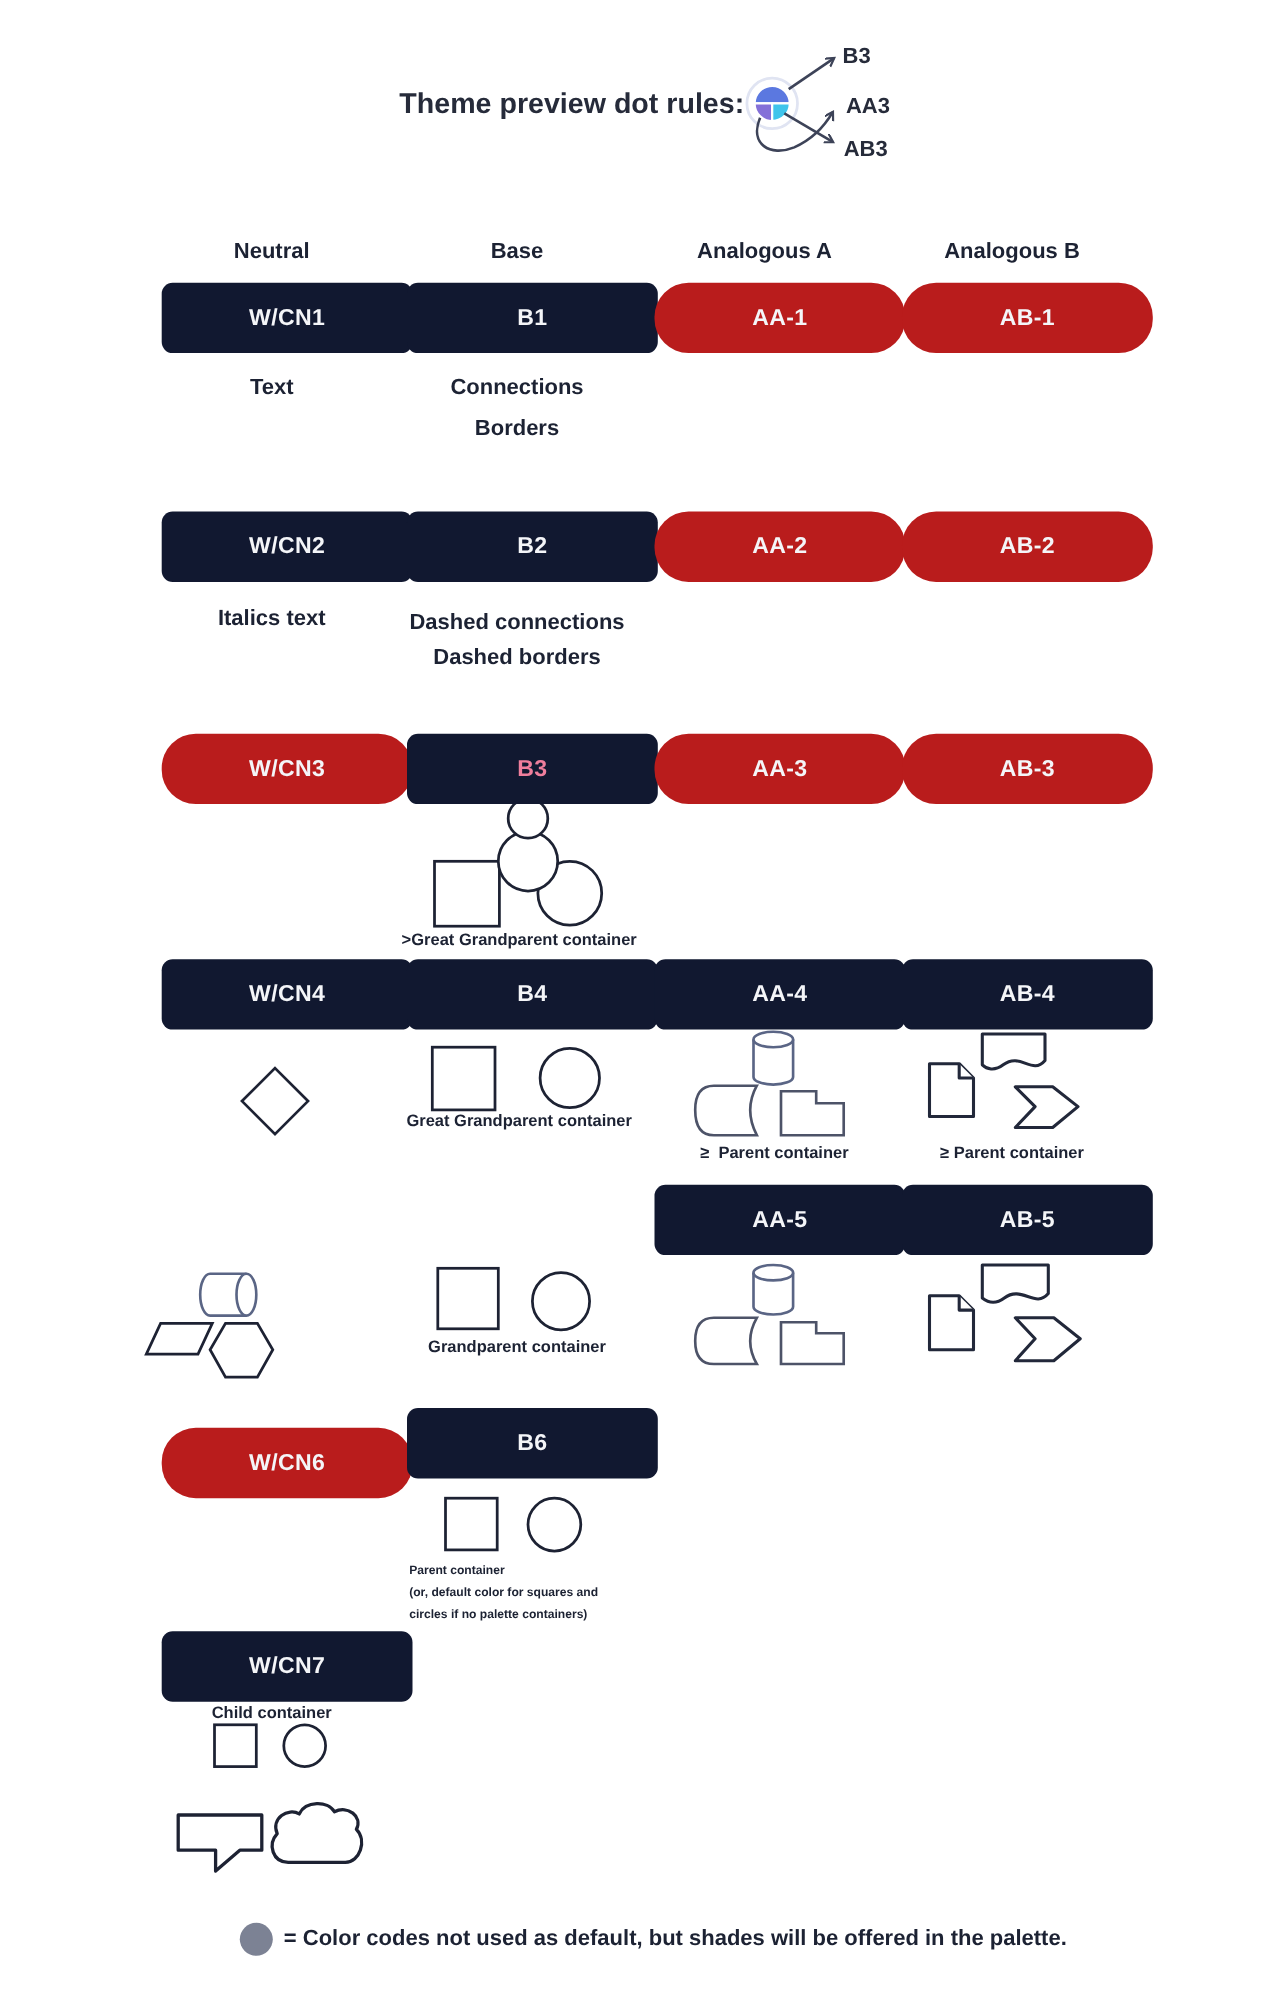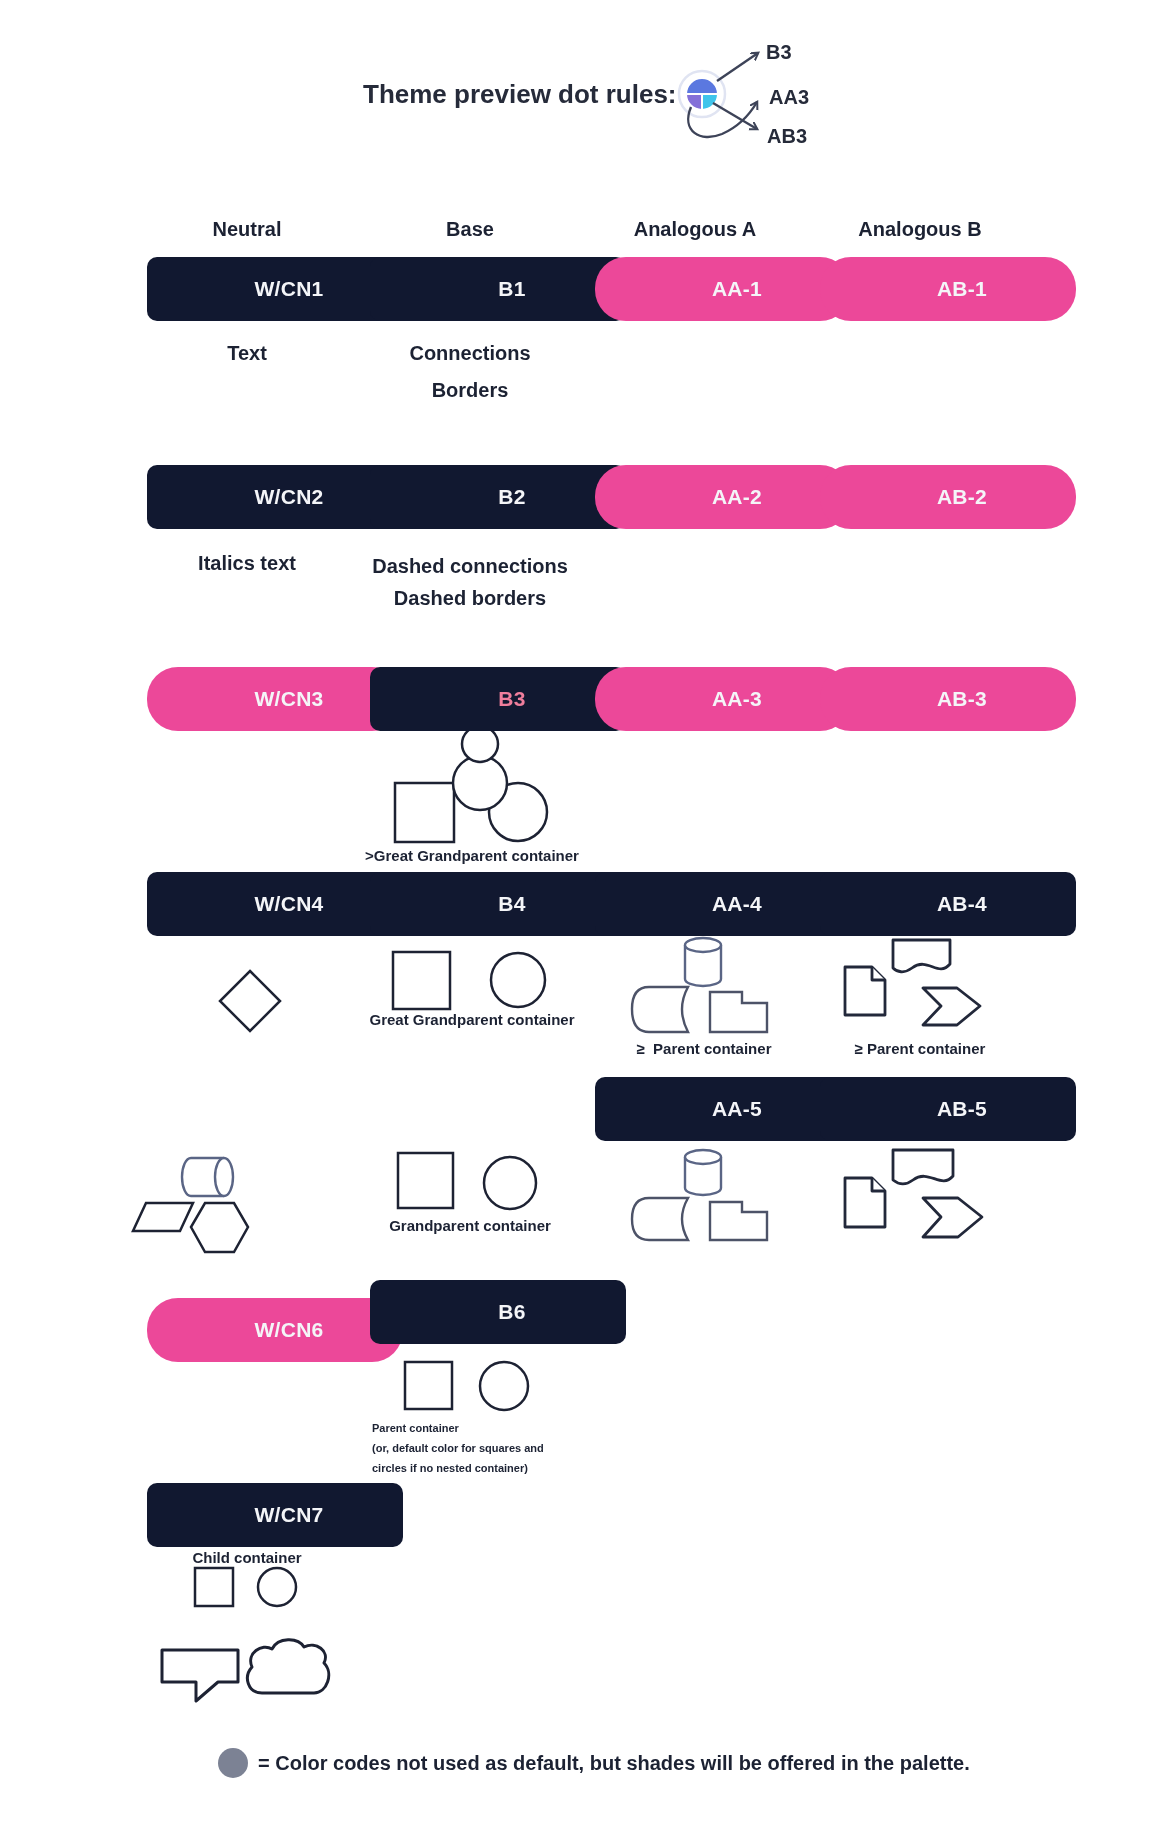--- a/index.html
+++ b/index.html
@@ -4,24 +4,24 @@
 <style>
   html,body{margin:0;padding:0;background:#ffffff;}
   .canvas{
     position:relative;width:1164px;height:1822px;background:#ffffff;
     font-family:"Liberation Sans","DejaVu Sans",sans-serif;color:#1c2233;overflow:hidden;
   }
   .svg-overlay{position:absolute;left:0;top:0;}
   .swatch{
     position:absolute;width:228px;height:64px;border-radius:10px;
     display:flex;align-items:center;justify-content:center;
-    font-size:21px;font-weight:700;color:#f4f5f8;letter-spacing:.3px;padding-left:28px;
+    font-size:21px;font-weight:700;color:#f4f5f8;letter-spacing:.3px;
   }
   .swatch.dark{background:#111830;}
-  .swatch.gray{background:#ec4899;border-radius:31px;}
+  .swatch.gray{background:#b91c1c;border-radius:31px;}
   .swatch.pink{color:#ef7e9c;}
   .lbl{position:absolute;white-space:pre;font-weight:700;}
   .ctr{transform:translate(-50%,-50%);text-align:left;}
   .lft{transform:translateY(-50%);}
   .f26{font-size:26px;font-weight:600;color:#262b3a;}
   .f20{font-size:20px;}
   .f20m{font-size:20px;font-weight:600;color:#262b3a;}
   .f15{font-size:15px;}
   .f14{font-size:11px;font-weight:700;}
   .shape{fill:#ffffff;stroke:#1d2233;stroke-width:2.5;}
@@ -174,20 +174,20 @@
   <div class="lbl ctr f15" style="left:920px;top:1048px;">≥ Parent container</div>
 
   <div class="swatch dark" style="left:595px;top:1077px;">AA-5</div>
   <div class="swatch dark" style="left:820px;top:1077px;">AB-5</div>
   <div class="lbl ctr f15" style="left:470px;top:1225px;">Grandparent container</div>
 
   <div class="swatch gray" style="left:147px;top:1280px;margin-top:18px;">W/CN6</div>
   <div class="swatch dark" style="left:370px;top:1280px;">B6</div>
   <div class="lbl lft f14" style="left:372px;top:1428px;">Parent container</div>
   <div class="lbl lft f14" style="left:372px;top:1448px;">(or, default color for squares and</div>
-  <div class="lbl lft f14" style="left:372px;top:1468px;">circles if no nested container)</div>
+  <div class="lbl lft f14" style="left:372px;top:1468px;">circles if no palette containers)</div>
 
   <div class="swatch dark" style="left:147px;top:1483px;">W/CN7</div>
   <div class="lbl ctr f15" style="left:247px;top:1557px;">Child container</div>
 
   <div class="lbl lft f20" style="left:258px;top:1763px;">= Color codes not used as default, but shades will be offered in the palette.</div>
 
 </div>
 
 </body></html>

